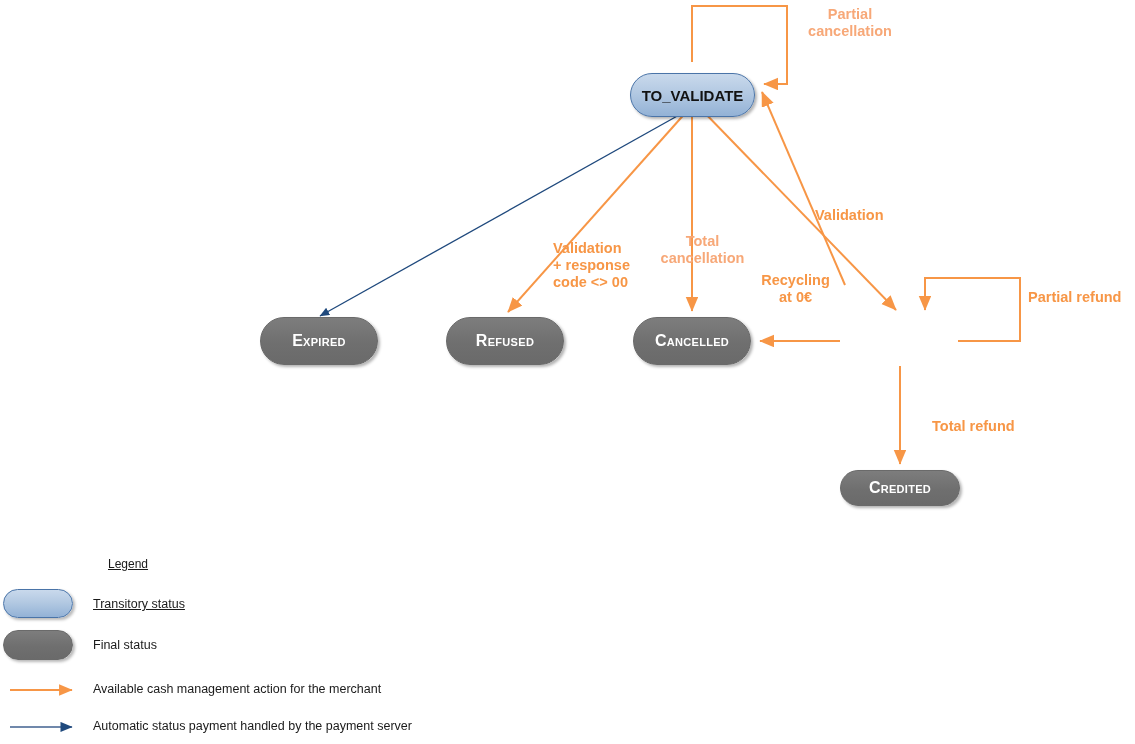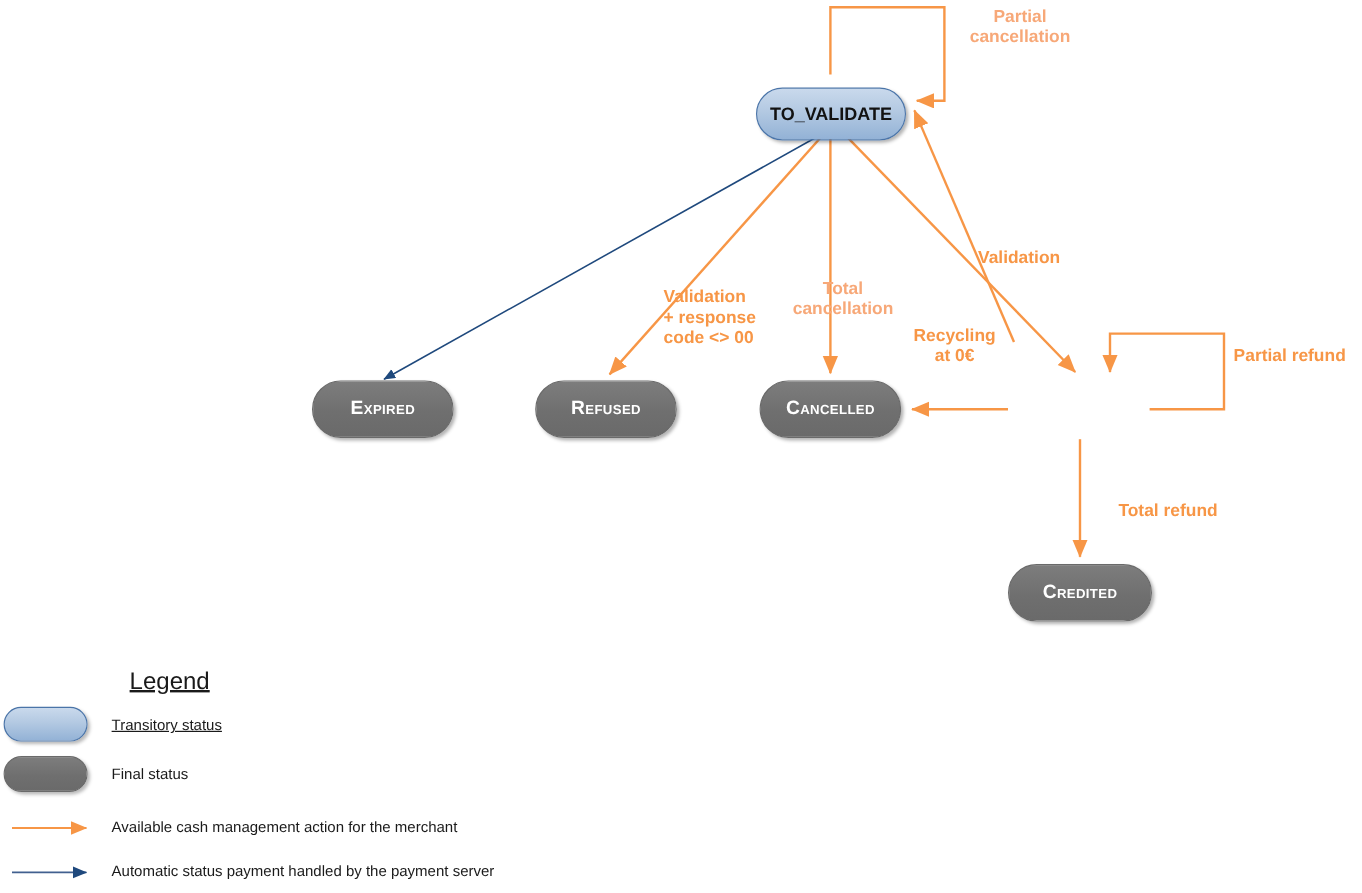--- a/index.html
+++ b/index.html
@@ -62,21 +62,21 @@
   .edge-label.bold {
     font-weight: bold;
     color: #F79646;
   }
   .edge-label.light {
     font-weight: bold;
     color: #F7A878;
   }
   .legend-title {
     position: absolute;
-    font-size: 20px;
+    font-size: 12px;
     color: #1a1a1a;
     text-decoration: underline;
   }
   .legend-text {
     position: absolute;
     font-size: 12.5px;
     color: #1a1a1a;
     white-space: nowrap;
   }
   .legend-pill {
@@ -142,21 +142,21 @@
 
   <div class="node node-final" style="left:446px;top:317px;width:118px;height:48px;">
     <span>Refused</span>
   </div>
 
   <div class="node node-final" style="left:633px;top:317px;width:118px;height:48px;">
     <span>Cancelled</span>
   </div>
 
 
-  <div class="node node-final" style="left:840px;top:470px;width:120px;height:48px;">
+  <div class="node node-final" style="left:840px;top:470px;width:120px;height:36px;">
     <span>Credited</span>
   </div>
 
   <div class="edge-label light" style="left:785px;top:6px;width:130px;">Partial
 cancellation</div>
 
   <div class="edge-label bold" style="left:553px;top:240px;width:110px;text-align:left;">Validation
 + response
 code &lt;&gt; 00</div>
 

